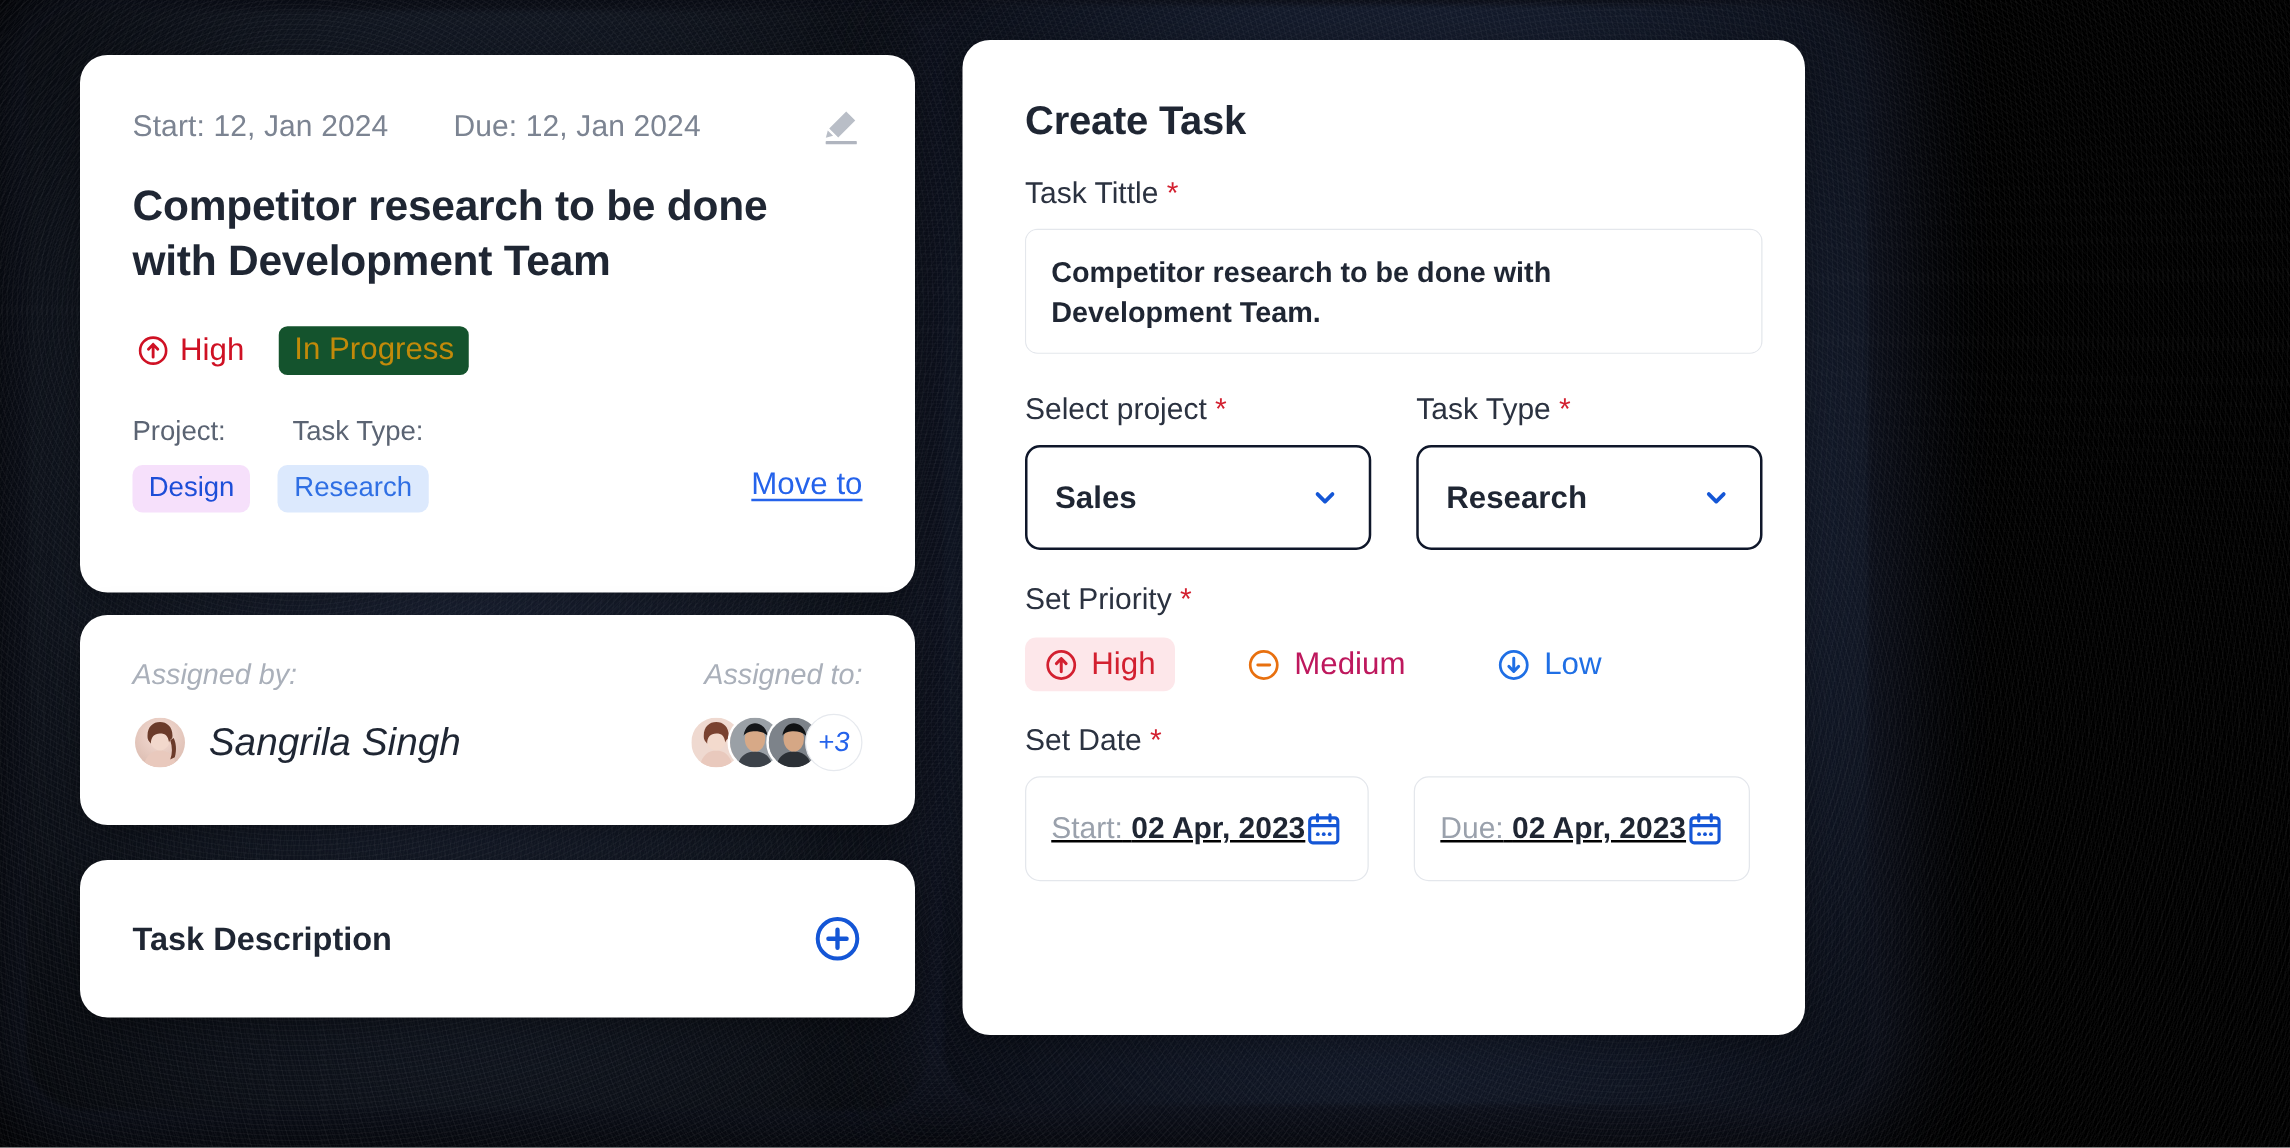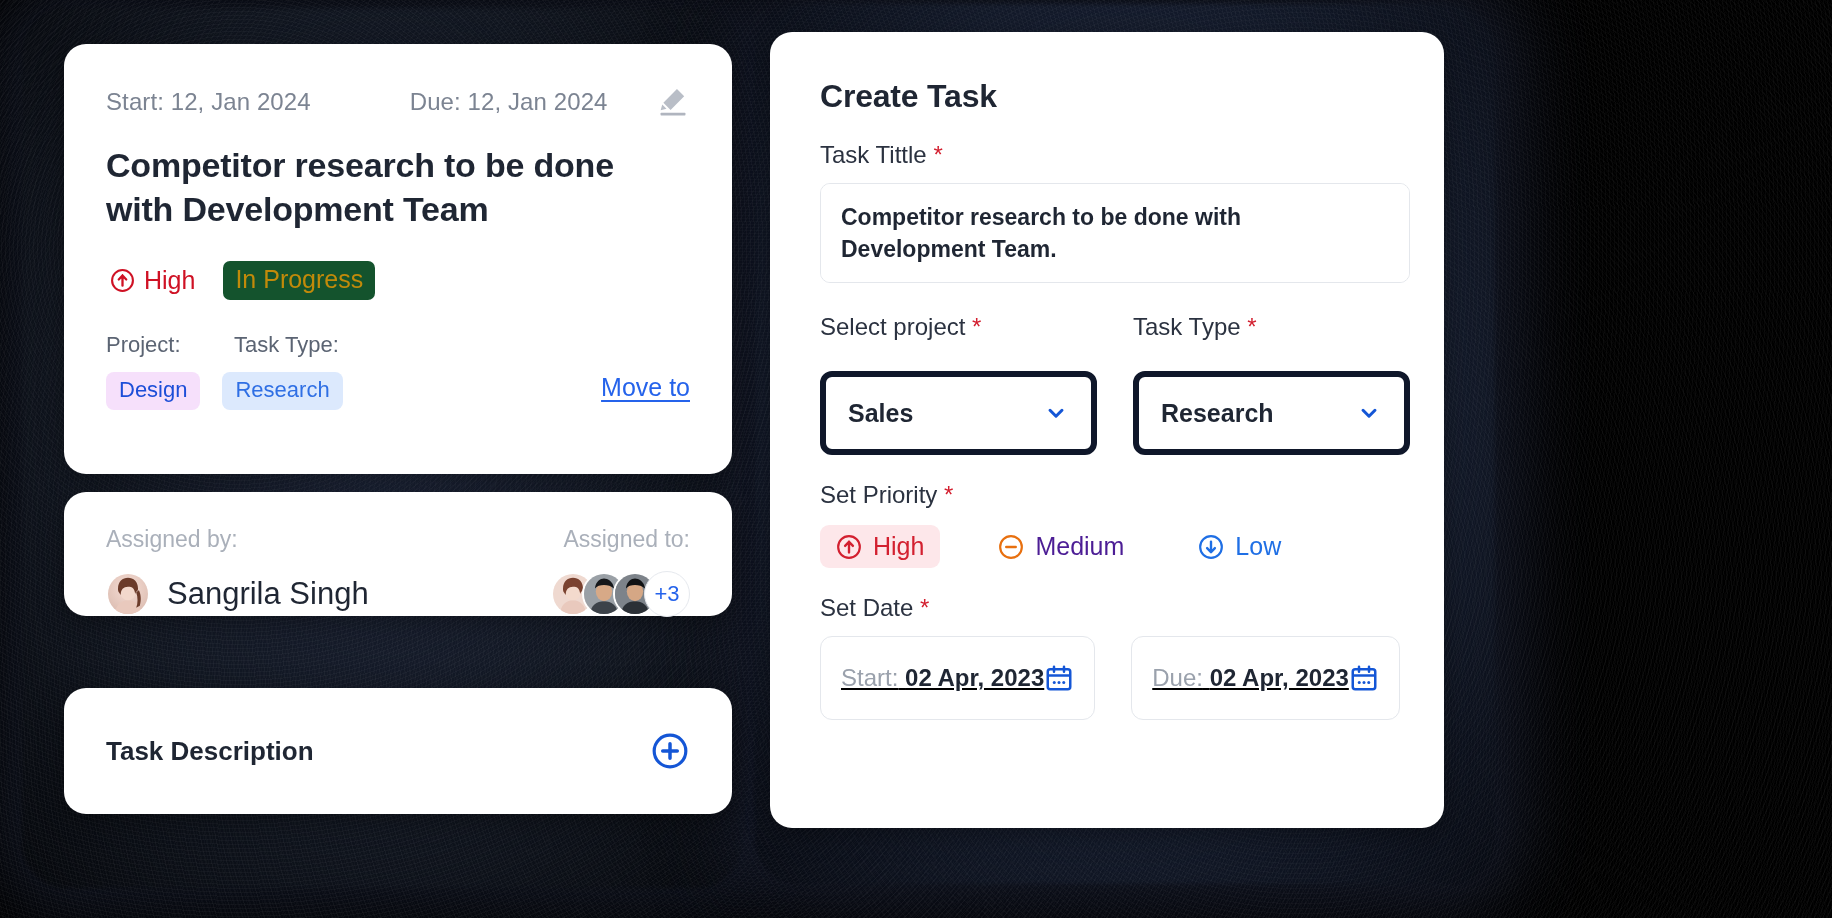--- a/index.html
+++ b/index.html
@@ -60,21 +60,21 @@
   
   #task-detail-card {
     left: 64px; top: 44px;
     width: 668px; height: 430px;
     padding: 44px 42px 0 42px;
   }
 
   .date-row {
     display: flex;
     align-items: flex-start;
-    gap: 99px;
+    gap: 52px;
     position: relative;
   }
   .date-text {
     font-size: 24px;
     color: #7c8492;
     letter-spacing: 0.1px;
     white-space: nowrap;
   }
   #edit-task-button {
     position: absolute;
@@ -152,22 +152,23 @@
     font-size: 25px;
     color: #2563eb;
     text-decoration: underline;
     text-underline-offset: 4px;
     cursor: pointer;
   }
 
   
   #assignee-card {
     left: 64px; top: 492px;
-    width: 668px; height: 124px;
+    width: 668px; height: 168px;
     padding: 34px 42px;
+    font-style: italic;
   }
   .assign-head {
     display: flex;
     justify-content: space-between;
     align-items: center;
   }
   .assign-label {
     font-size: 23px;
     color: #aab0ba;
   }
@@ -274,24 +275,24 @@
     background: #fff;
   }
 
   .two-col {
     display: flex;
     gap: 36px;
   }
   .col { width: 277px; }
 
   .select-box {
-    margin-top: 30px;
+    margin-top: 14px;
     height: 84px;
     width: 277px;
-    border: 6px solid #0f172a;
+    border: 2px solid #0f172a;
     border-radius: 12px;
     padding: 0 22px;
     display: flex;
     align-items: center;
     justify-content: space-between;
     cursor: pointer;
     background: #fff;
   }
   .select-value {
     font-size: 25px;
@@ -308,21 +309,21 @@
   .prio {
     display: inline-flex;
     align-items: center;
     gap: 11px;
     font-size: 25px;
     padding: 7px 16px;
     border-radius: 9px;
     cursor: pointer;
   }
   .prio-high { color: #d32030; background: #fde7ea; }
-  .prio-medium { color: #4c1d95; }
+  .prio-medium { color: #be185d; }
   .prio-low { color: #1f6fe5; }
 
   .date-row-fields {
     display: flex;
     gap: 36px;
     margin-top: 14px;
   }
   .date-box {
     width: 277px;
     height: 84px;

